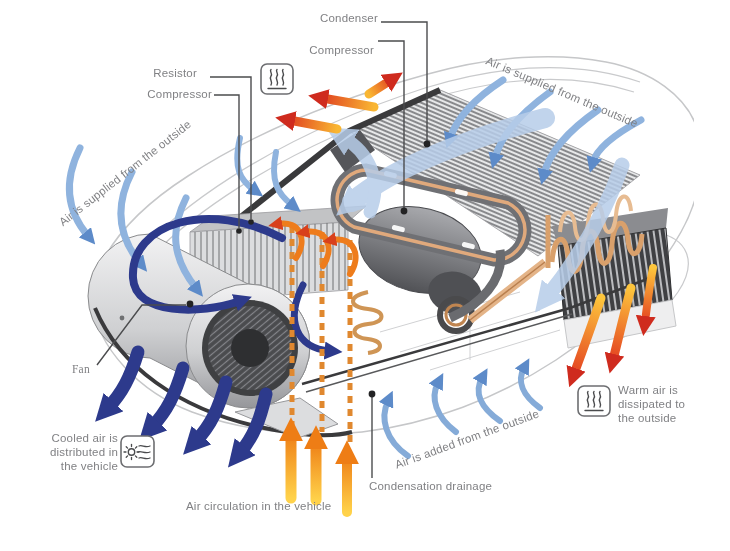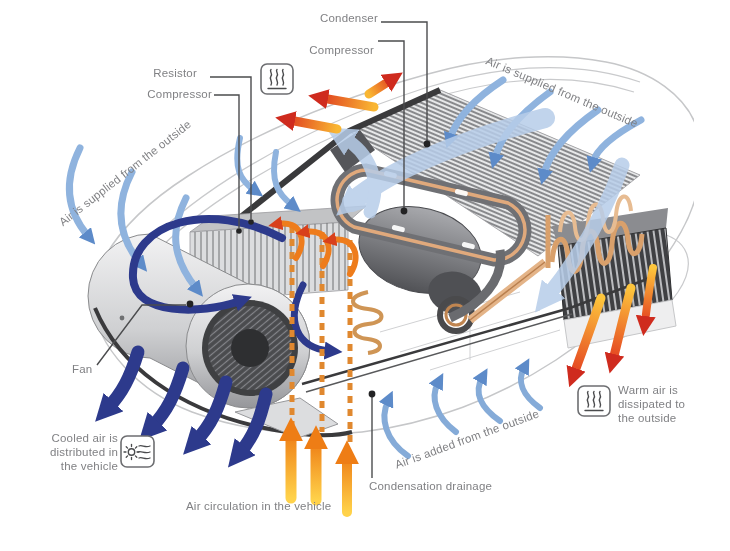--- a/index.html
+++ b/index.html
@@ -318,21 +318,21 @@
     </g>
   </g>
 </svg>
 
 <div class="lbl r" style="left:308px;top:11px;width:70px;">Condenser</div>
 <div class="lbl r" style="left:300px;top:43px;width:74px;">Compressor</div>
 <div class="lbl r" style="left:140px;top:66px;width:57px;">Resistor</div>
 <div class="lbl r" style="left:140px;top:87px;width:72px;">Compressor</div>
 <div class="lbl c rot nw" style="left:462px;top:85px;width:200px;transform:rotate(23deg);">Air is supplied from the outside</div>
 <div class="lbl c rot nw" style="left:25px;top:166px;width:200px;transform:rotate(-38deg);">Air is supplied from the outside</div>
-<div class="lbl" style="left:72px;top:362px;width:30px;">Fan</div>
+<div class="lbl" style="left:72px;top:362px;width:30px;font-family:Liberation Serif, serif;">Fan</div>
 <div class="lbl nw" style="left:186px;top:499px;">Air circulation in the vehicle</div>
 <div class="lbl r" style="left:38px;top:431px;width:80px;">Cooled air is
 distributed in
 the vehicle</div>
 <div class="lbl c rot nw" style="left:372px;top:432px;width:190px;transform:rotate(-20deg);">Air is added from the outside</div>
 <div class="lbl" style="left:618px;top:383px;width:86px;">Warm air is
 dissipated to
 the outside</div>
 <div class="lbl nw" style="left:369px;top:479px;">Condensation drainage</div>
 

